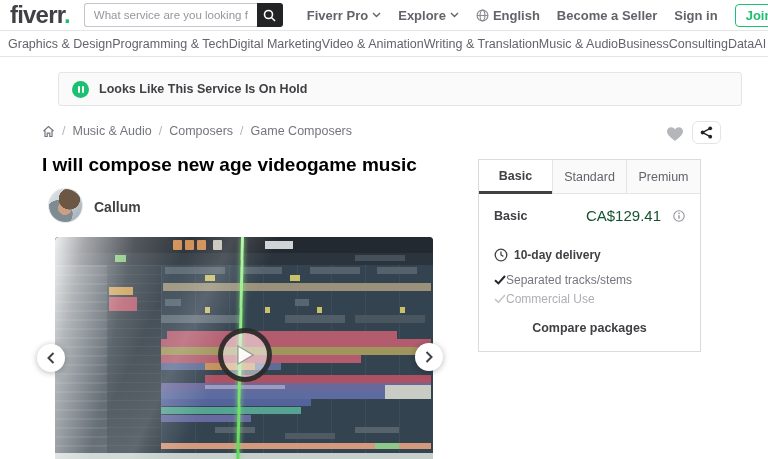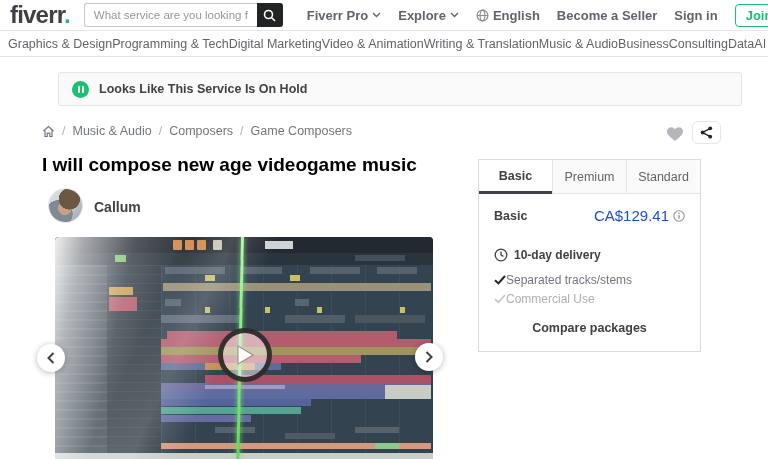--- a/index.html
+++ b/index.html
@@ -82,21 +82,21 @@
   
   .card { position:absolute; left:478px; top:159px; width:223px; background:#fff; border:1px solid #dadbdd; }
   .tabs { display:flex; height:34px; }
   .tab { flex:1; display:flex; align-items:center; justify-content:center; font-size:12.5px;
     color:#62646a; background:#fafafa; border-bottom:1px solid #e4e5e7; border-left:1px solid #e4e5e7; cursor:pointer; }
   .tab:first-child { border-left:none; }
   .tab.active { background:#fff; color:#404145; font-weight:700; border-bottom:3px solid #404145; }
   .card-body { padding:13px 15px 14px; }
   .price-row { display:flex; align-items:center; justify-content:space-between; margin-bottom:12px; }
   .pkg-name { font-size:12.5px; font-weight:700; color:#404145; }
-  .price { font-size:15px; color:#1d4ed8; display:flex; align-items:center; gap:4px; }
+  .price { font-size:15px; color:#14532d; display:flex; align-items:center; gap:12px; }
   .desc { font-size:12px; line-height:1.45; color:#62646a; }
   .delivery { display:flex; align-items:center; gap:6px; margin-top:24px; }
   .delivery b { font-size:12px; color:#404145; }
   .features { margin-top:11px; display:flex; flex-direction:column; gap:5px; }
   .feat { display:flex; align-items:center; gap:0; font-size:12px; color:#74767e; }
   .feat.excluded { color:#aeafb4; }
   .compare { display:block; margin:15px auto 2px; background:none; border:none; font-size:12.5px;
     font-weight:600; color:#404145; cursor:pointer; font-family:"Liberation Sans", sans-serif; }
   svg { display:block; }
 </style>
@@ -287,22 +287,22 @@
           <svg width="8" height="12" viewBox="0 0 8 12">
             <polyline points="1.5,1 6.5,6 1.5,11" fill="none" stroke="#404145" stroke-width="2"></polyline>
           </svg>
         </span>
     </button>
   </div>
 
   <div class="card">
     <div class="tabs">
       <div class="tab active">Basic</div>
+      <div class="tab">Standard</div>
       <div class="tab">Premium</div>
-      <div class="tab">Standard</div>
     </div>
     <div class="card-body">
       <div class="price-row">
         <span class="pkg-name">Basic</span>
         <span class="price">
           <span>CA$129.41</span>
           <span>
               <svg width="12" height="12" viewBox="0 0 12 12">
                 <circle cx="6" cy="6" r="5.2" fill="none" stroke="#95979d" stroke-width="1.1"></circle>
                 <circle cx="6" cy="3.4" r="0.8" fill="#95979d"></circle>

